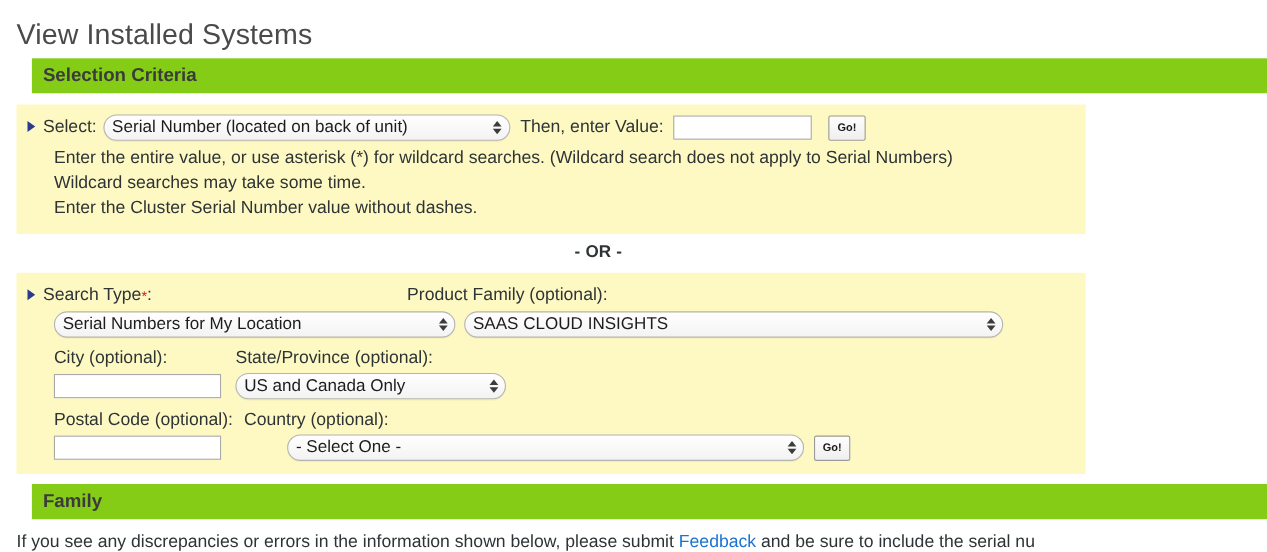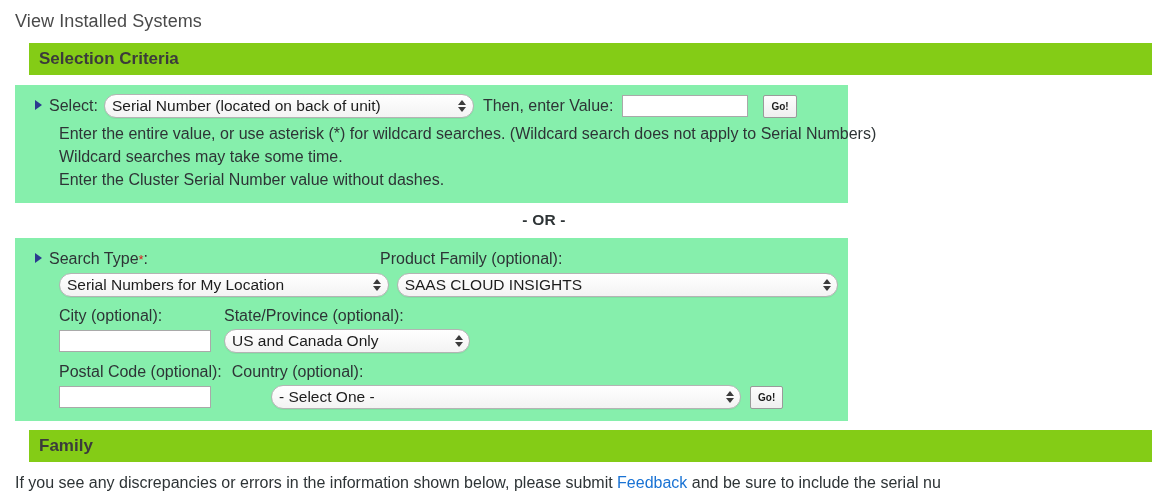--- a/index.html
+++ b/index.html
@@ -18,48 +18,48 @@
 
   .page {
     position: relative;
     width: 1152px;
     height: 502px;
     overflow: hidden;
   }
 
   
   .page-title {
-    font-size: 18px;
+    font-size: 26px;
     font-weight: 400;
     color: #4a4a4a;
     letter-spacing: 0.1px;
     margin: 0;
-    padding: 5px 0 6px 15px;
+    padding: 15px 0 6px 15px;
     line-height: 32px;
   }
 
   
   .section-bar {
     background: #84cc16;
     margin-left: 29px;
     margin-right: 0;
     padding: 7px 0 7px 10px;
     font-size: 17px;
     font-weight: bold;
     color: #3b3b3b;
     line-height: 18px;
   }
 
   
   .panel {
-    background: #86efac;
+    background: #fef9c3;
     margin-left: 15px;
-    width: 833px;
+    width: 972px;
     box-sizing: border-box;
-    padding: 8px 10px 10px 20px;
+    padding: 8px 10px 10px 10px;
   }
   .panel.first { padding-top: 9px; padding-bottom: 12px; }
   .panel.second { padding-top: 10px; padding-bottom: 12px; }
 
   .spacer-white { background:#ffffff; }
 
   
   .bullet {
     display: inline-block;
     width: 0;

